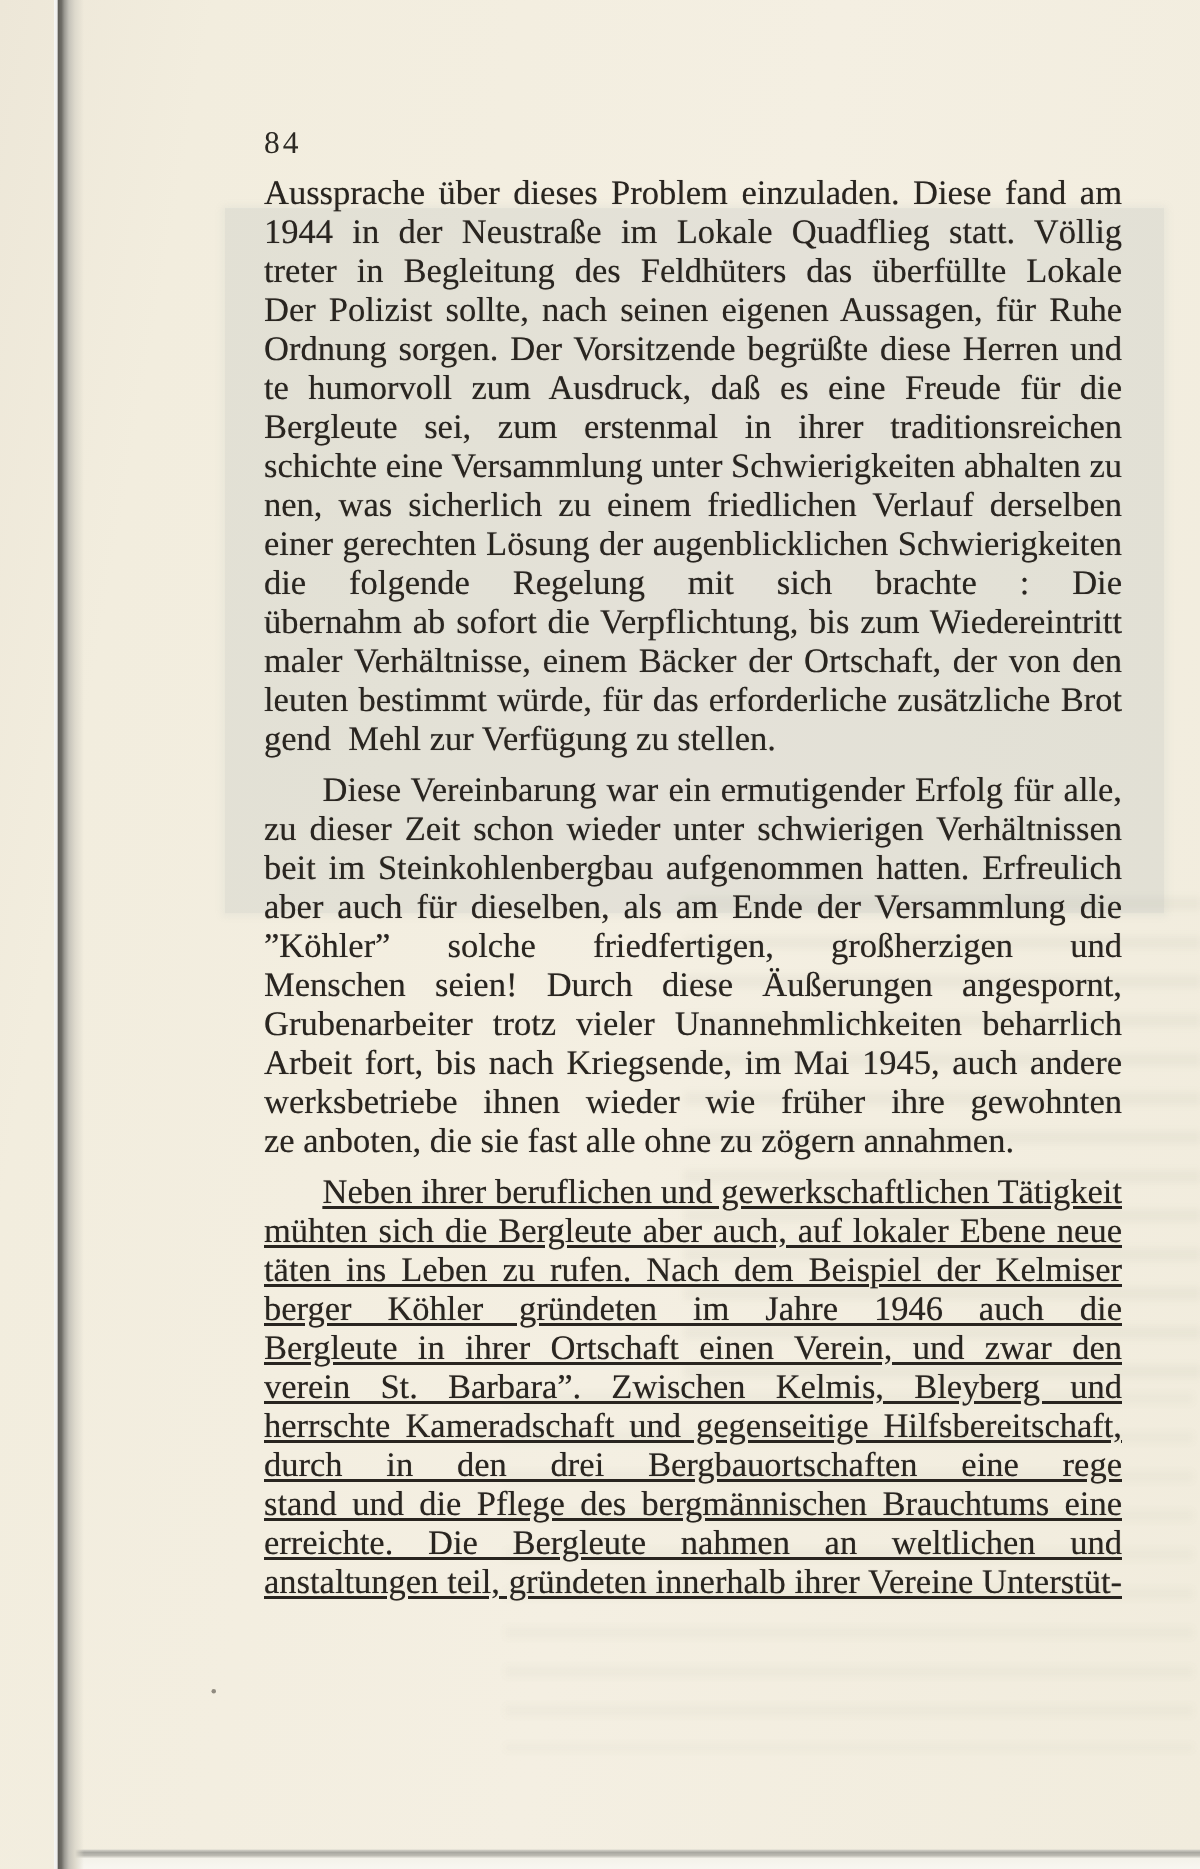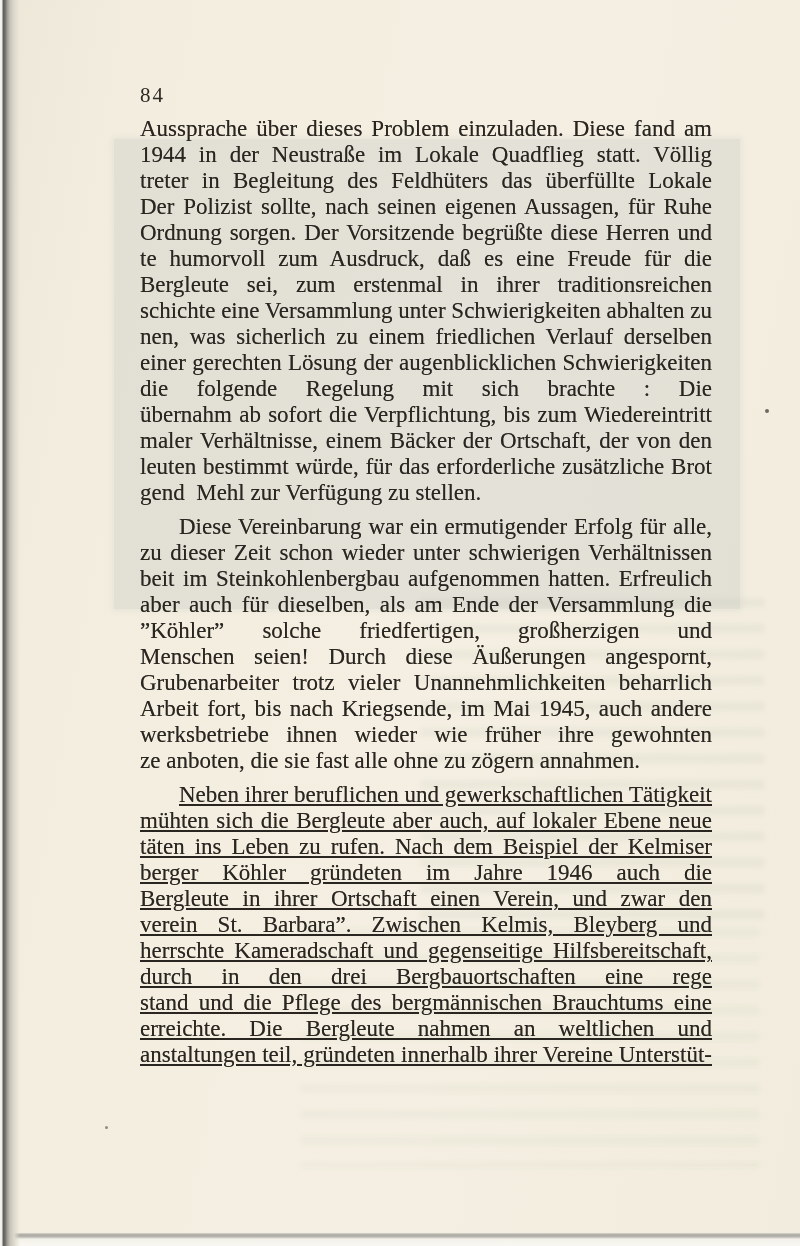--- a/index.html
+++ b/index.html
@@ -2,21 +2,21 @@
 <html><head>
 <meta charset="utf-8">
 <style>
   html, body { margin: 0; padding: 0; }
   body {
     width: 800px; height: 1246px;
     position: relative; overflow: hidden;
     background: linear-gradient(100deg, #ede7d8 0%, #f2edde 14%, #f4efe2 55%, #f1ecdd 100%);
     font-family: "Liberation Serif", "DejaVu Serif", serif;
   }
-  .page { position: absolute; inset: 0; }
+  .page { position: absolute; inset: 0; margin-left: 36px; }
 
   
   .left-edge {
     position: absolute; left: 0; top: 0; width: 20px; height: 100%; z-index: 6;
     background: linear-gradient(90deg,
       #f6f6f4 0px, #eeedeb 2px, #605e59 3px, #6f6d67 5px,
       #9b9992 7px, #c6c3ba 10px, #ddd9cc 14px, rgba(242,237,222,0) 20px);
   }
 
   

